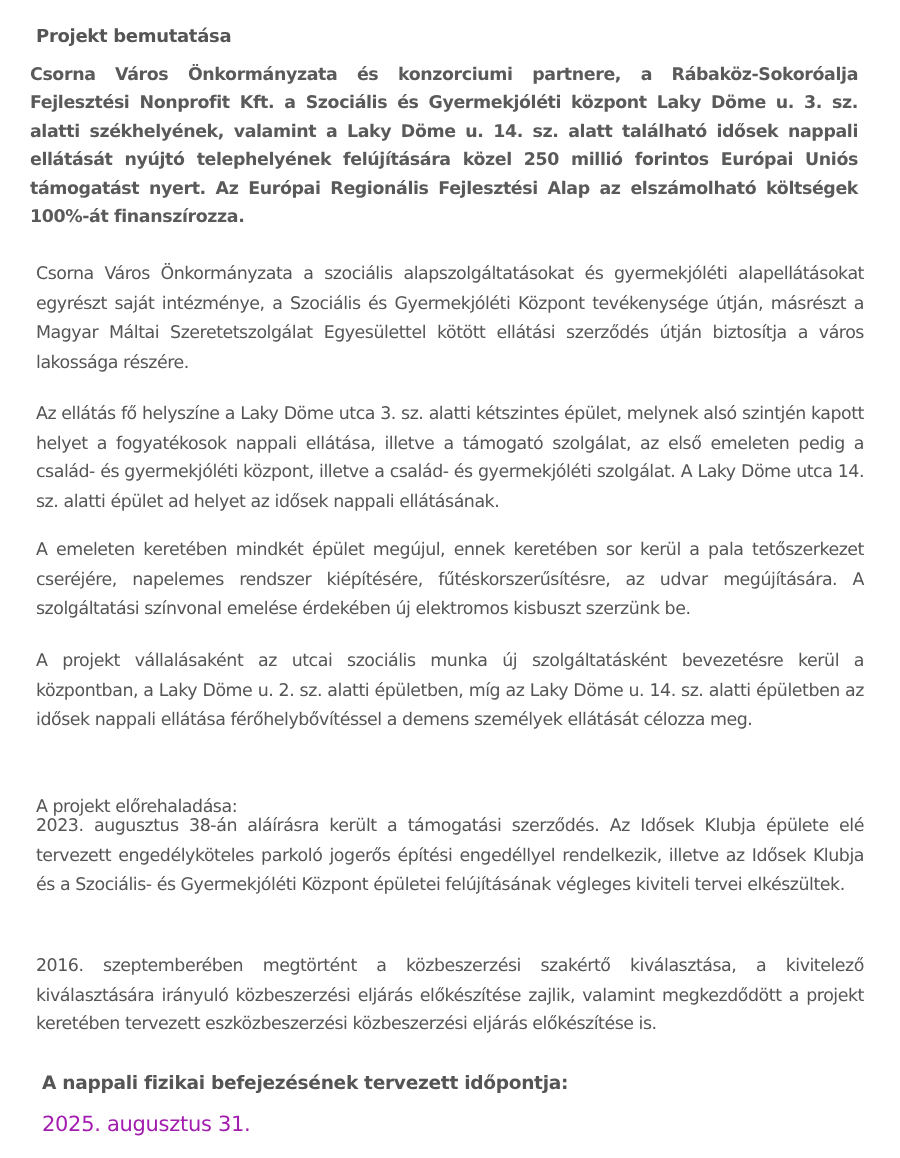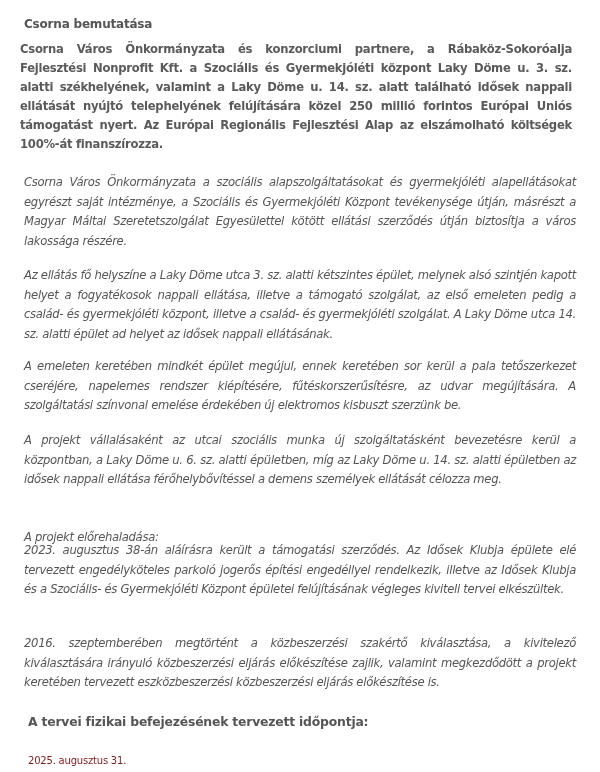--- a/index.html
+++ b/index.html
@@ -42,52 +42,50 @@
     }
     .para {
       position: absolute;
       left: 24px;
       width: 552px;
       font-size: 11.6px;
       line-height: 19.5px;
       color: #555555;
       text-align: justify;
       letter-spacing: -0.3px;
-      font-style: italic;
     }
     .final-title {
       position: absolute;
       left: 28px;
       top: 714px;
       font-size: 12.4px;
       font-weight: bold;
       color: #555555;
       letter-spacing: -0.2px;
     }
     .final-date {
       position: absolute;
       left: 28px;
       top: 742px;
-      font-size: 10px;
-      color: #7f1d1d;
+      font-size: 14px;
+      color: #a21caf;
       letter-spacing: -0.2px;
-      margin-top: 13px;
     }
   </style>
 </head>
 <body>
 
 <div class="page">
-  <div class="section-title">Csorna bemutatása</div>
+  <div class="section-title">Projekt bemutatása</div>
 
   <div class="lead">Csorna Város Önkormányzata és konzorciumi partnere, a Rábaköz-Sokoróalja Fejlesztési Nonprofit Kft. a Szociális és Gyermekjóléti központ Laky Döme u. 3. sz. alatti székhelyének, valamint a Laky Döme u. 14. sz. alatt található idősek nappali ellátását nyújtó telephelyének felújítására közel 250 millió forintos Európai Uniós támogatást nyert. Az Európai Regionális Fejlesztési Alap az elszámolható költségek 100%-át finanszírozza.</div>
 
   <div class="para" style="top:173px;">Csorna Város Önkormányzata a szociális alapszolgáltatásokat és gyermekjóléti alapellátásokat egyrészt saját intézménye, a Szociális és Gyermekjóléti Központ tevékenysége útján, másrészt a Magyar Máltai Szeretetszolgálat Egyesülettel kötött ellátási szerződés útján biztosítja a város lakossága részére.</div>
   <div class="para" style="top:266px;">Az ellátás fő helyszíne a Laky Döme utca 3. sz. alatti kétszintes épület, melynek alsó szintjén kapott helyet a fogyatékosok nappali ellátása, illetve a támogató szolgálat, az első emeleten pedig a család- és gyermekjóléti központ, illetve a család- és gyermekjóléti szolgálat. A Laky Döme utca 14. sz. alatti épület ad helyet az idősek nappali ellátásának.</div>
   <div class="para" style="top:357px;">A emeleten keretében mindkét épület megújul, ennek keretében sor kerül a pala tetőszerkezet cseréjére, napelemes rendszer kiépítésére, fűtéskorszerűsítésre, az udvar megújítására. A szolgáltatási színvonal emelése érdekében új elektromos kisbuszt szerzünk be.</div>
-  <div class="para" style="top:431px;">A projekt vállalásaként az utcai szociális munka új szolgáltatásként bevezetésre kerül a központban, a Laky Döme u. 6. sz. alatti épületben, míg az Laky Döme u. 14. sz. alatti épületben az idősek nappali ellátása férőhelybővítéssel a demens személyek ellátását célozza meg.</div>
+  <div class="para" style="top:431px;">A projekt vállalásaként az utcai szociális munka új szolgáltatásként bevezetésre kerül a központban, a Laky Döme u. 2. sz. alatti épületben, míg az Laky Döme u. 14. sz. alatti épületben az idősek nappali ellátása férőhelybővítéssel a demens személyek ellátását célozza meg.</div>
   <div class="para" style="top:528px;">A projekt előrehaladása:</div>
   <div class="para" style="top:541px;">2023. augusztus 38-án aláírásra került a támogatási szerződés. Az Idősek Klubja épülete elé tervezett engedélyköteles parkoló jogerős építési engedéllyel rendelkezik, illetve az Idősek Klubja és a Szociális- és Gyermekjóléti Központ épületei felújításának végleges kiviteli tervei elkészültek.</div>
   <div class="para" style="top:634px;">2016. szeptemberében megtörtént a közbeszerzési szakértő kiválasztása, a kivitelező kiválasztására irányuló közbeszerzési eljárás előkészítése zajlik, valamint megkezdődött a projekt keretében tervezett eszközbeszerzési közbeszerzési eljárás előkészítése is.</div>
 
-  <div class="final-title">A tervei fizikai befejezésének tervezett időpontja:</div>
+  <div class="final-title">A nappali fizikai befejezésének tervezett időpontja:</div>
   <div class="final-date">2025. augusztus 31.</div>
 </div>
 
 </body></html>

